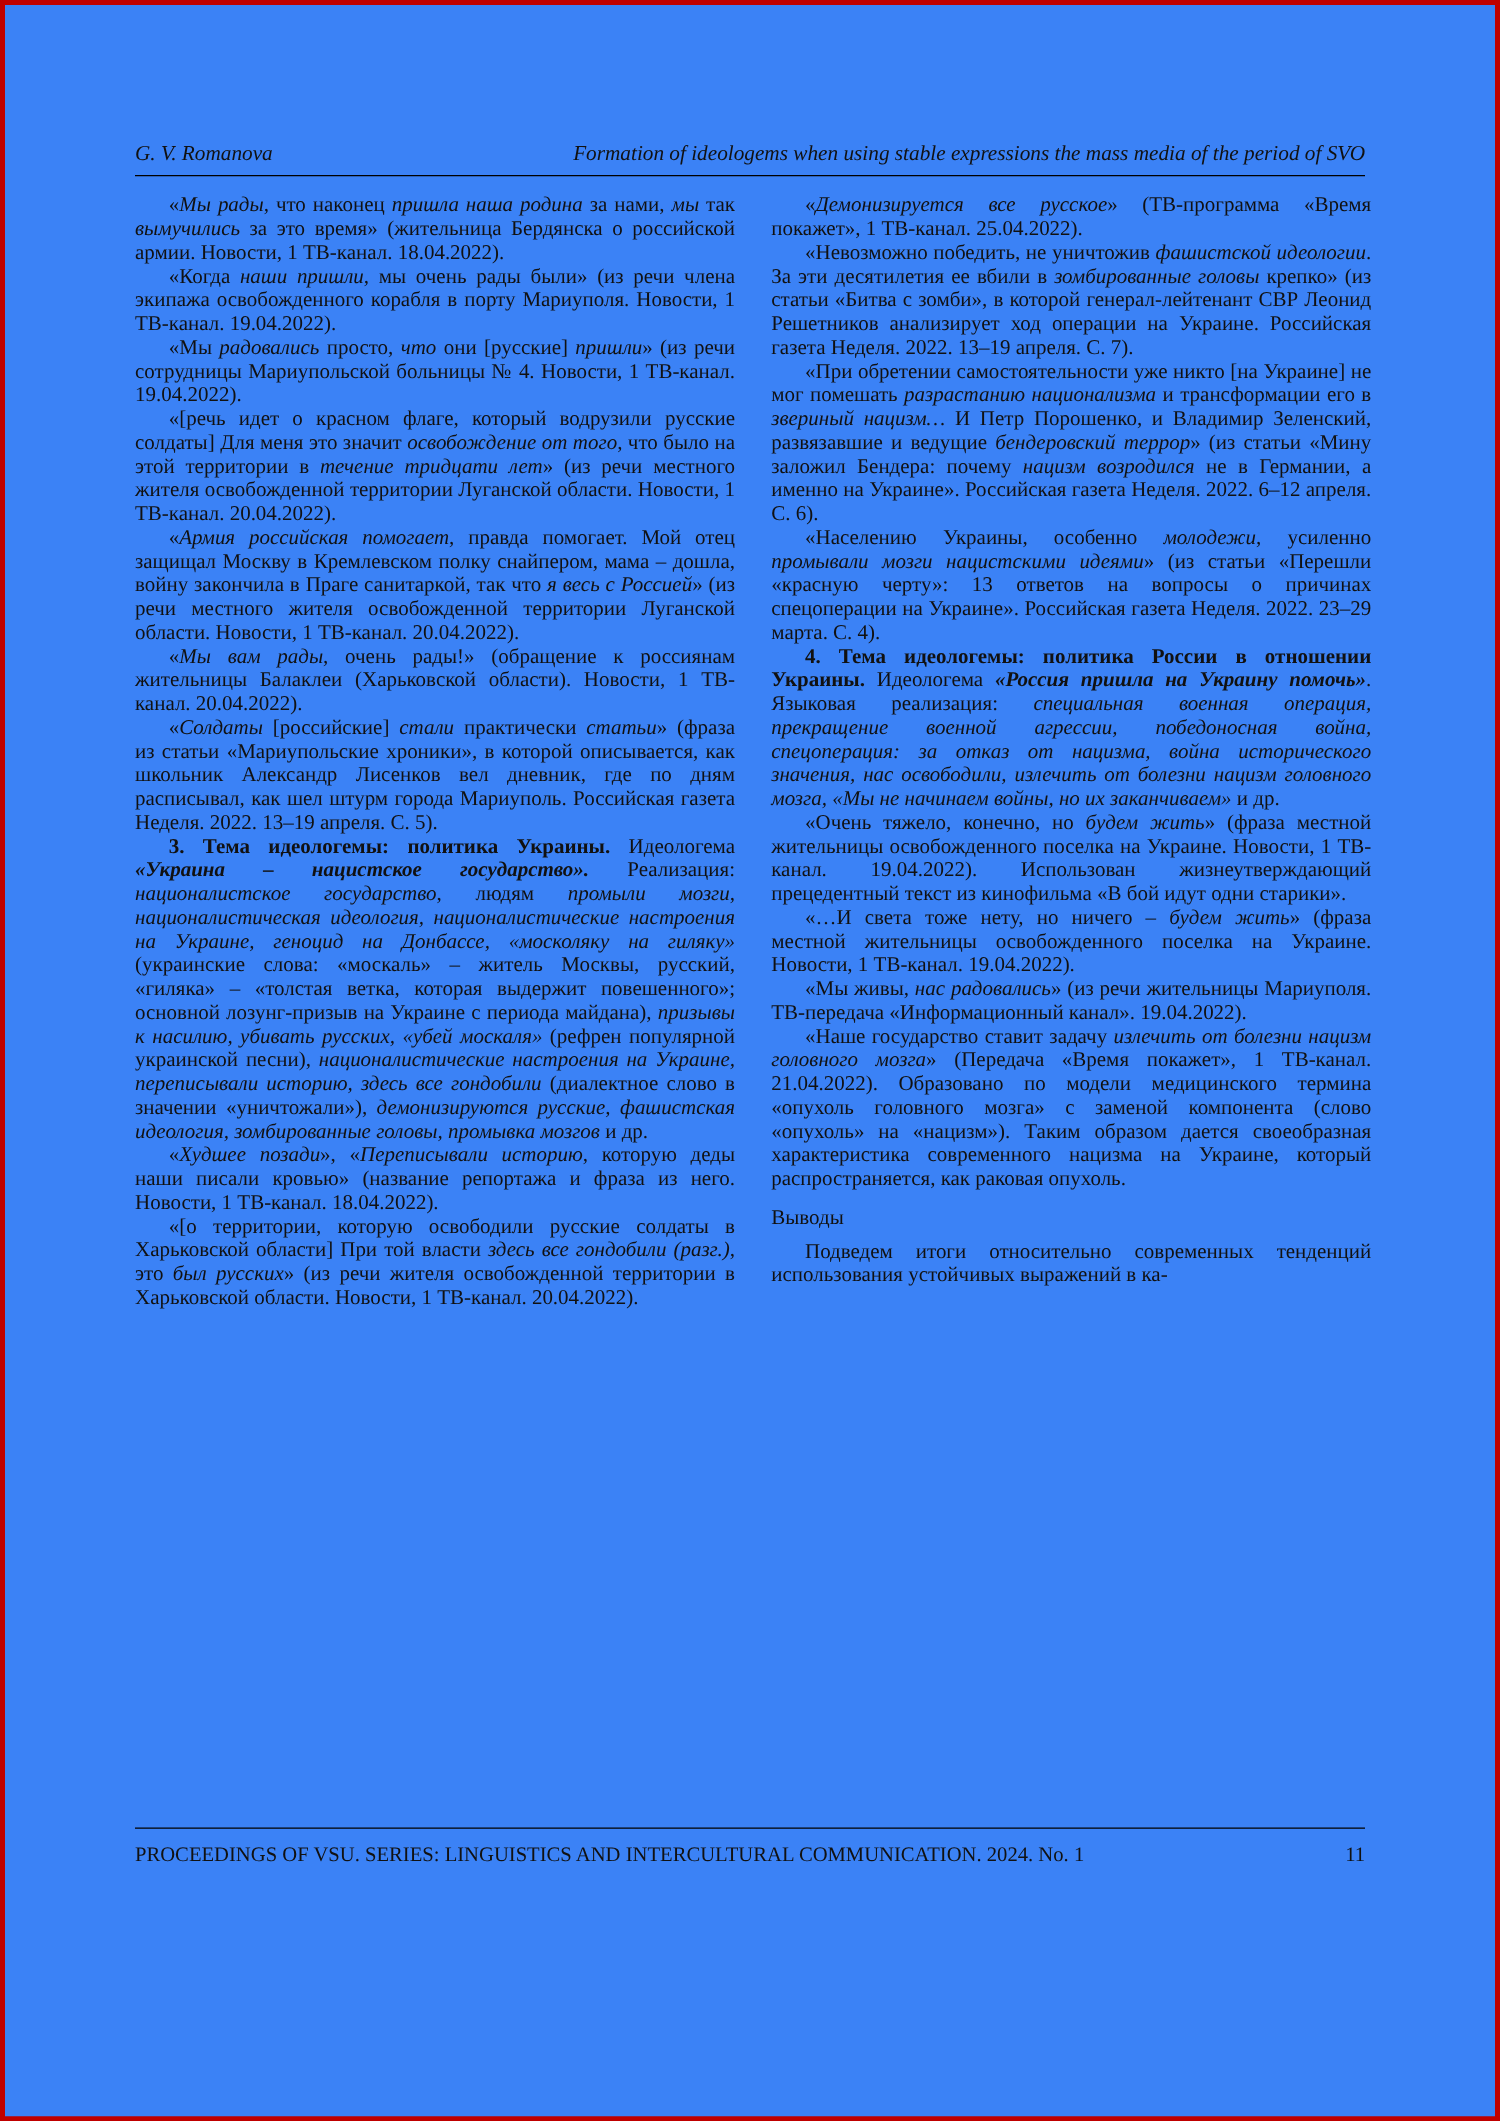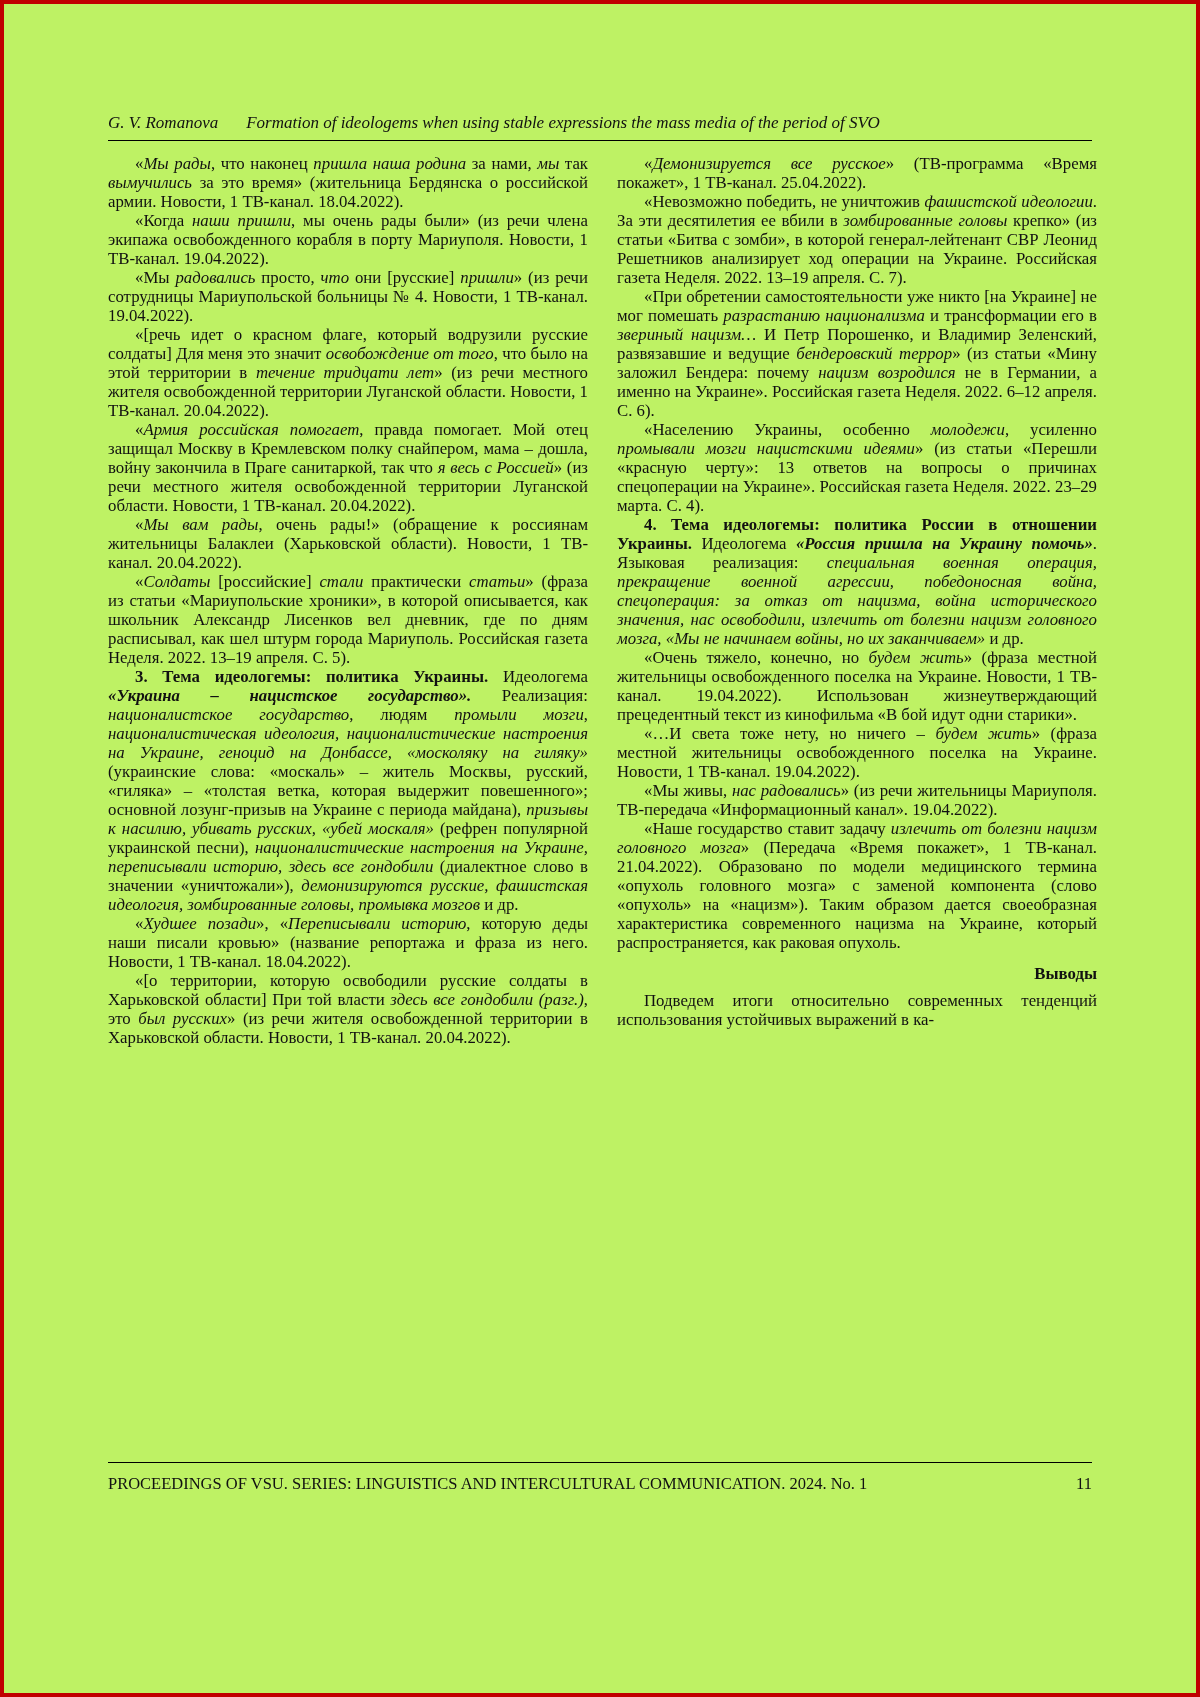--- a/index.html
+++ b/index.html
@@ -27,21 +27,21 @@
   .running-header {
     display: flex;
     align-items: baseline;
     font-style: italic;
     font-size: 17px;
     line-height: 21px;
   }
   .author { white-space: nowrap; }
   .paper-title {
     flex: 1;
-    text-align: left;
+    text-align: right;
     padding-left: 28px;
   }
   .rule {
     border-top: 1.6px solid #000000;
     margin-top: 7px;
     height: 0;
   }
   .columns {
     display: flex;
     gap: 29px;
@@ -53,43 +53,43 @@
     font-size: 16.8px;
     line-height: 19px;
     text-align: justify;
   }
   .para {
     margin: 0;
     text-indent: 27px;
   }
   .centered-heading {
     margin: 12px 0 8px 0;
-    text-align: right;
-    font-weight: bold;
+    text-align: left;
+    font-weight: normal;
     text-indent: 0;
   }
   .footer {
     position: absolute;
     left: 104px;
     right: 104px;
     top: 1458px;
   }
   .footer .rule { margin-top: 0; }
   .footer-row {
     display: flex;
     justify-content: space-between;
     align-items: baseline;
     margin-top: 11px;
     font-size: 16.5px;
   }
 </style>
 </head>
 <body>
 
-<div class="page" style="border-color: rgb(192, 0, 0); background: #bef264;">
+<div class="page" style="border-color: rgb(192, 0, 0); background: #3b82f6;">
   <div class="inner">
 
     <div class="running-header">
       <span class="author">G. V. Romanova</span>
       <span class="paper-title">Formation of ideologems when using stable expressions the mass media of the period of SVO</span>
     </div>
     <div class="rule"></div>
 
     <div class="columns">
       <div class="col">

